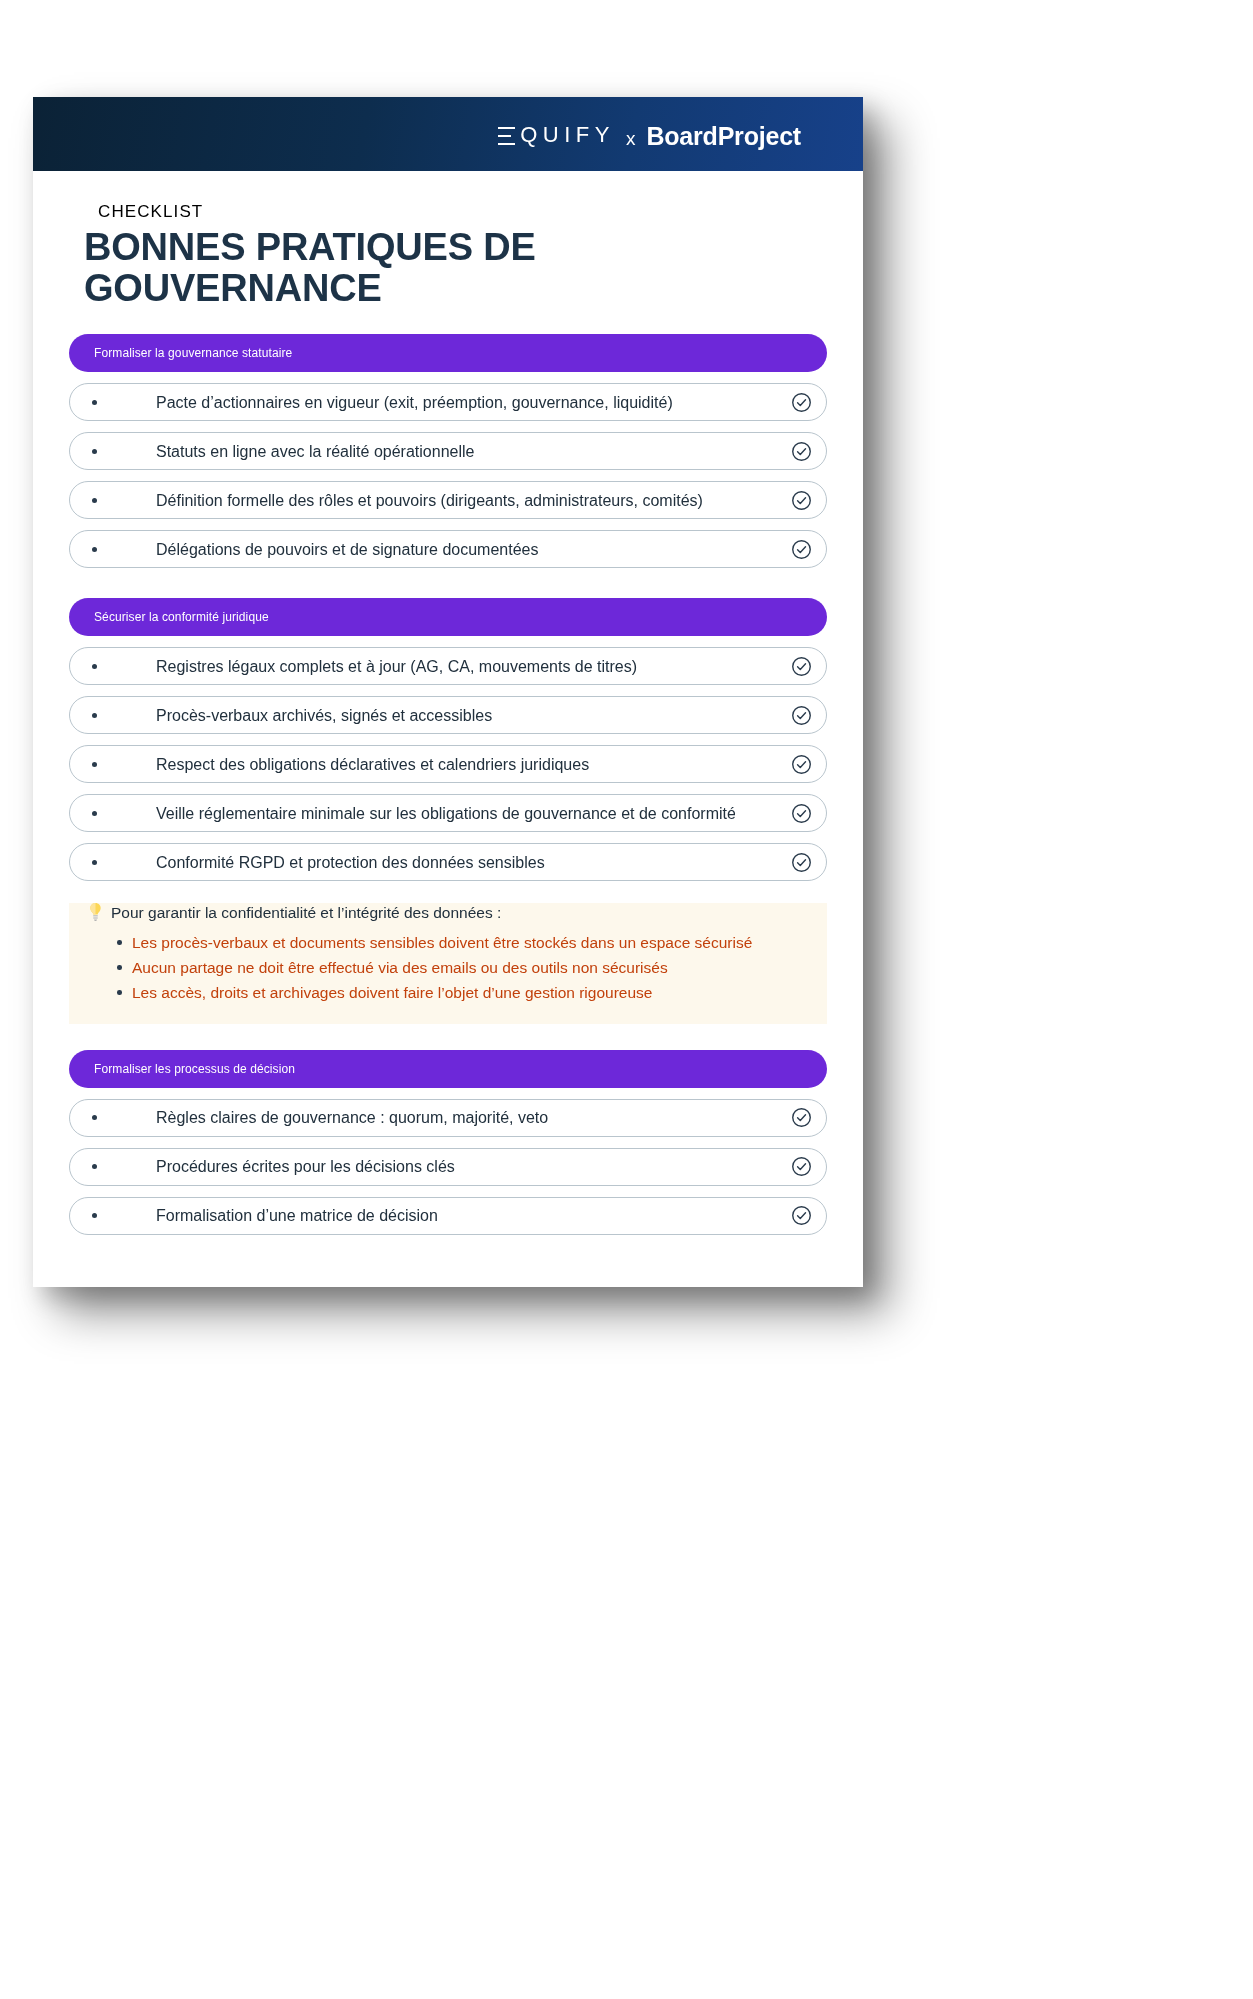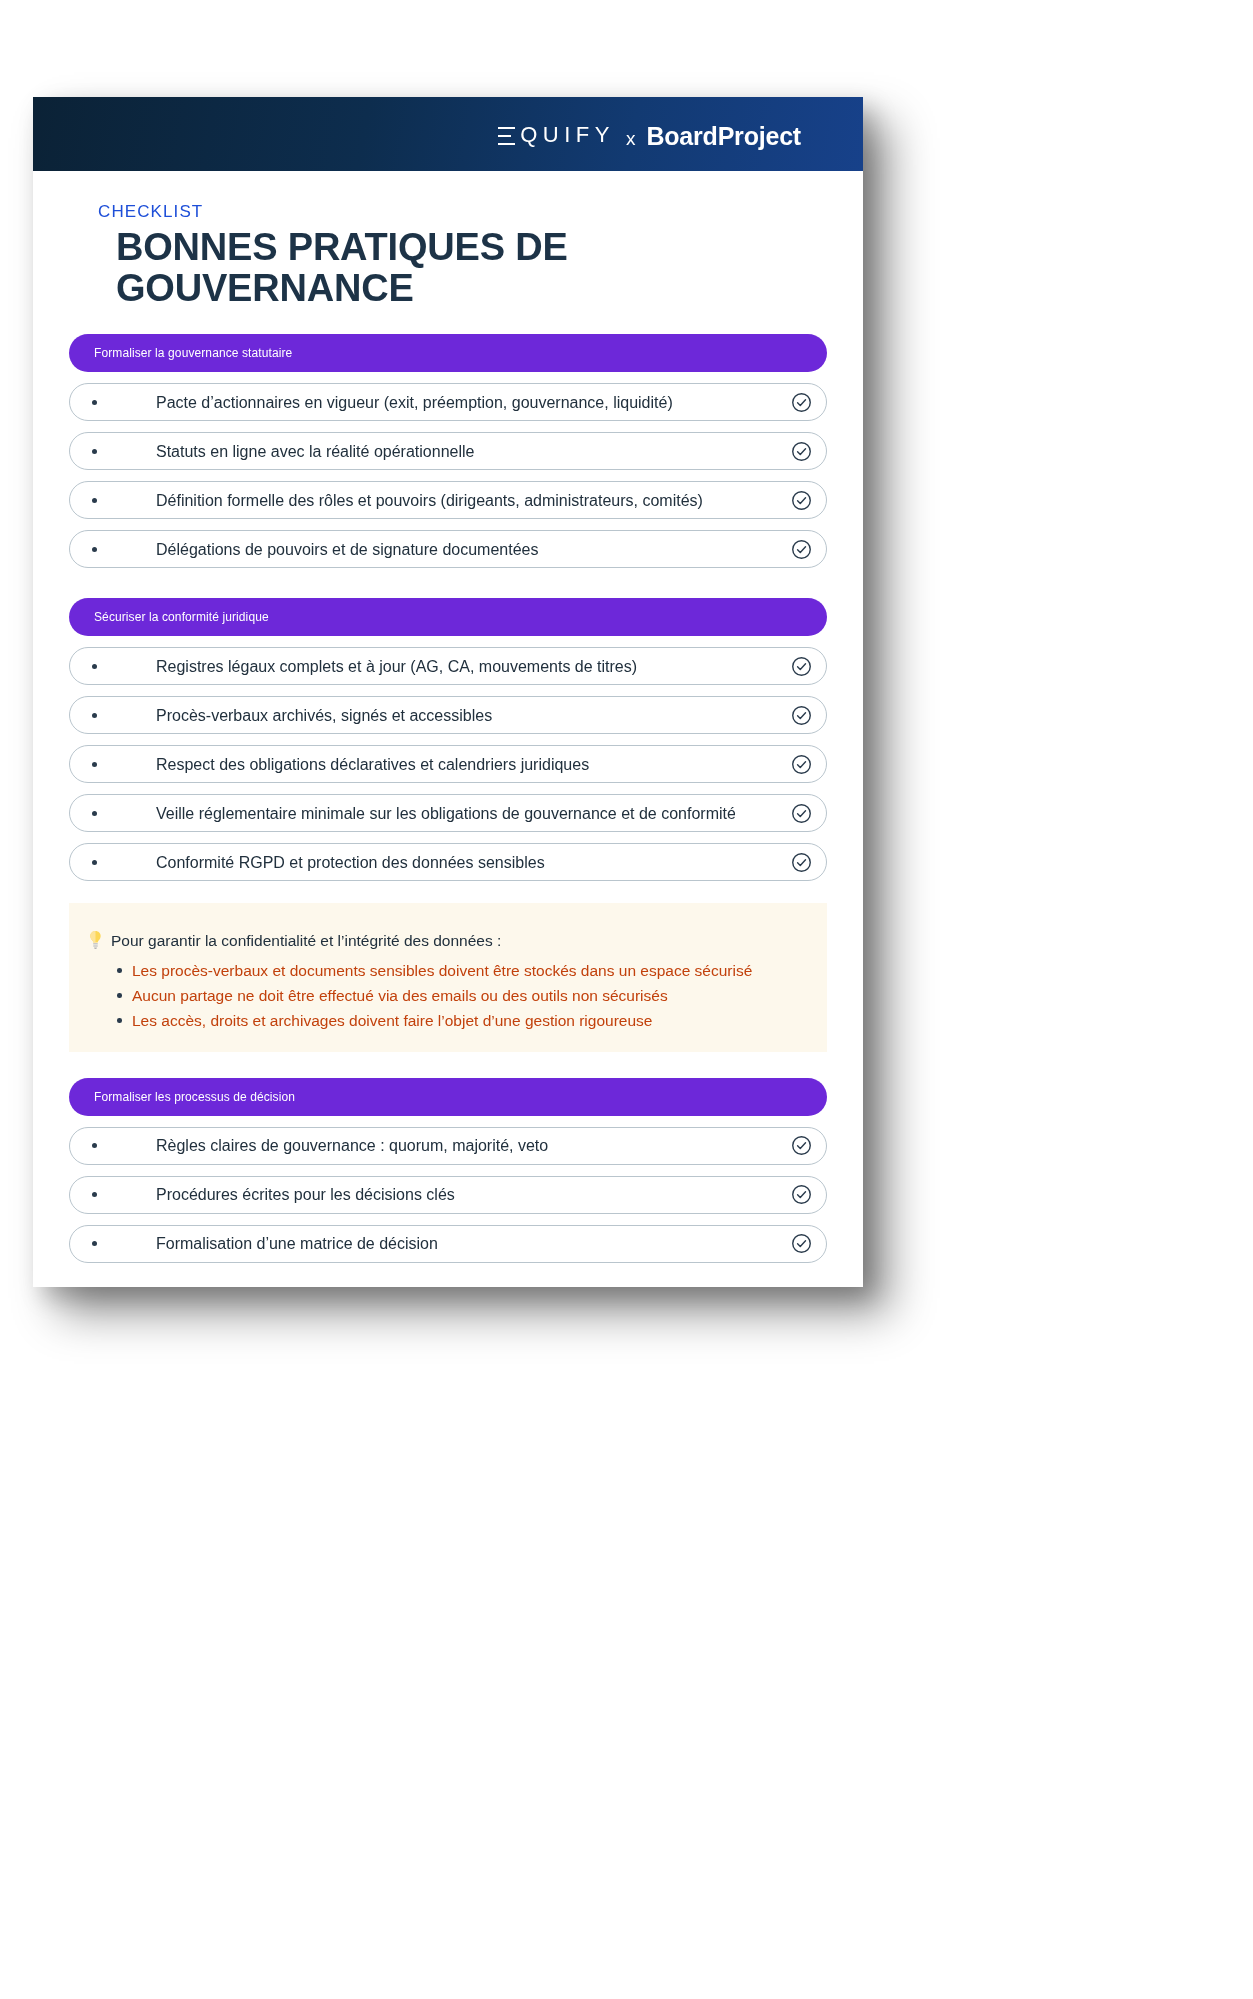--- a/index.html
+++ b/index.html
@@ -98,26 +98,26 @@
   
   .doc-body {
     padding: 0 36px 0 36px;
   }
 
   .eyebrow {
     margin-top: 31px;
     margin-left: 29px;
     font-size: 17px;
     letter-spacing: 1.1px;
-    color: #1d4ed8;
+    color: #000000;
     font-weight: 400;
   }
 
   .doc-title {
-    margin-left: 47px;
+    margin-left: 15px;
     margin-top: 5px;
     font-size: 38px;
     line-height: 1.07;
     font-weight: 700;
     letter-spacing: -0.2px;
     color: #1d3347;
     text-transform: uppercase;
     max-width: 560px;
   }
 
@@ -173,21 +173,21 @@
     width: 21px;
     height: 21px;
     margin-left: 8px;
   }
   .row-check svg { display: block; }
 
   
   .tip-box {
     margin-top: 22px;
     background: #fdf8ec;
-    padding: 28px 22px 18px 18px;
+    padding: 0 22px 18px 18px;
   }
 
   .tip-head {
     display: flex;
     align-items: flex-start;
     gap: 7px;
     font-size: 15.5px;
     color: #21303d;
     line-height: 1.35;
   }

